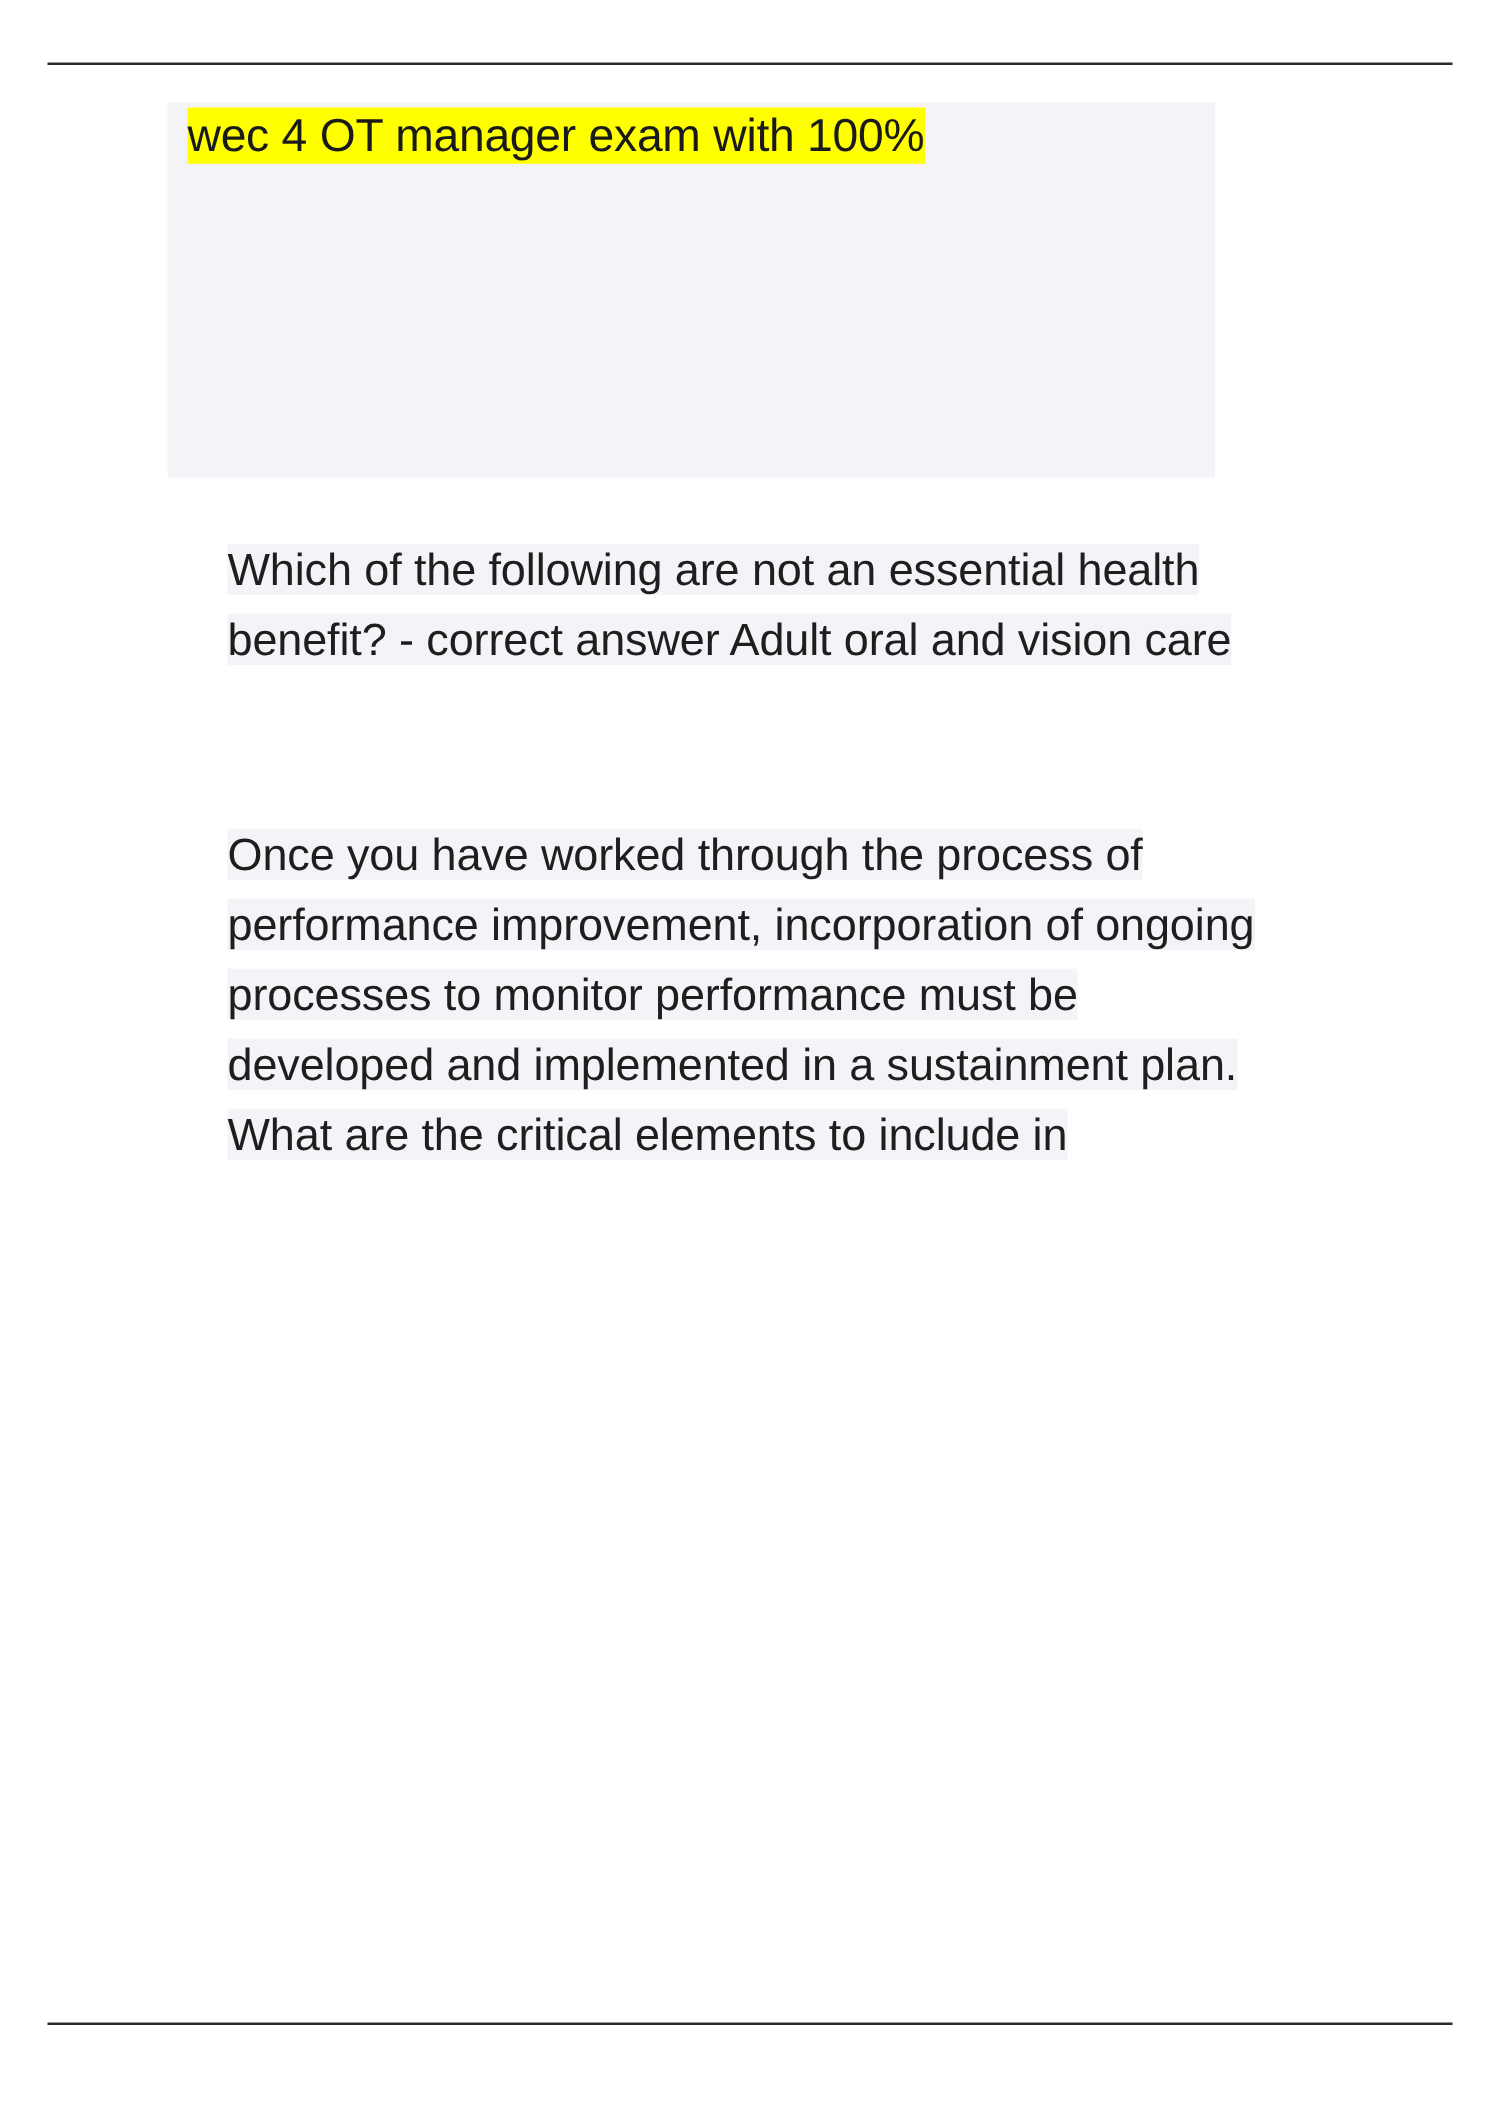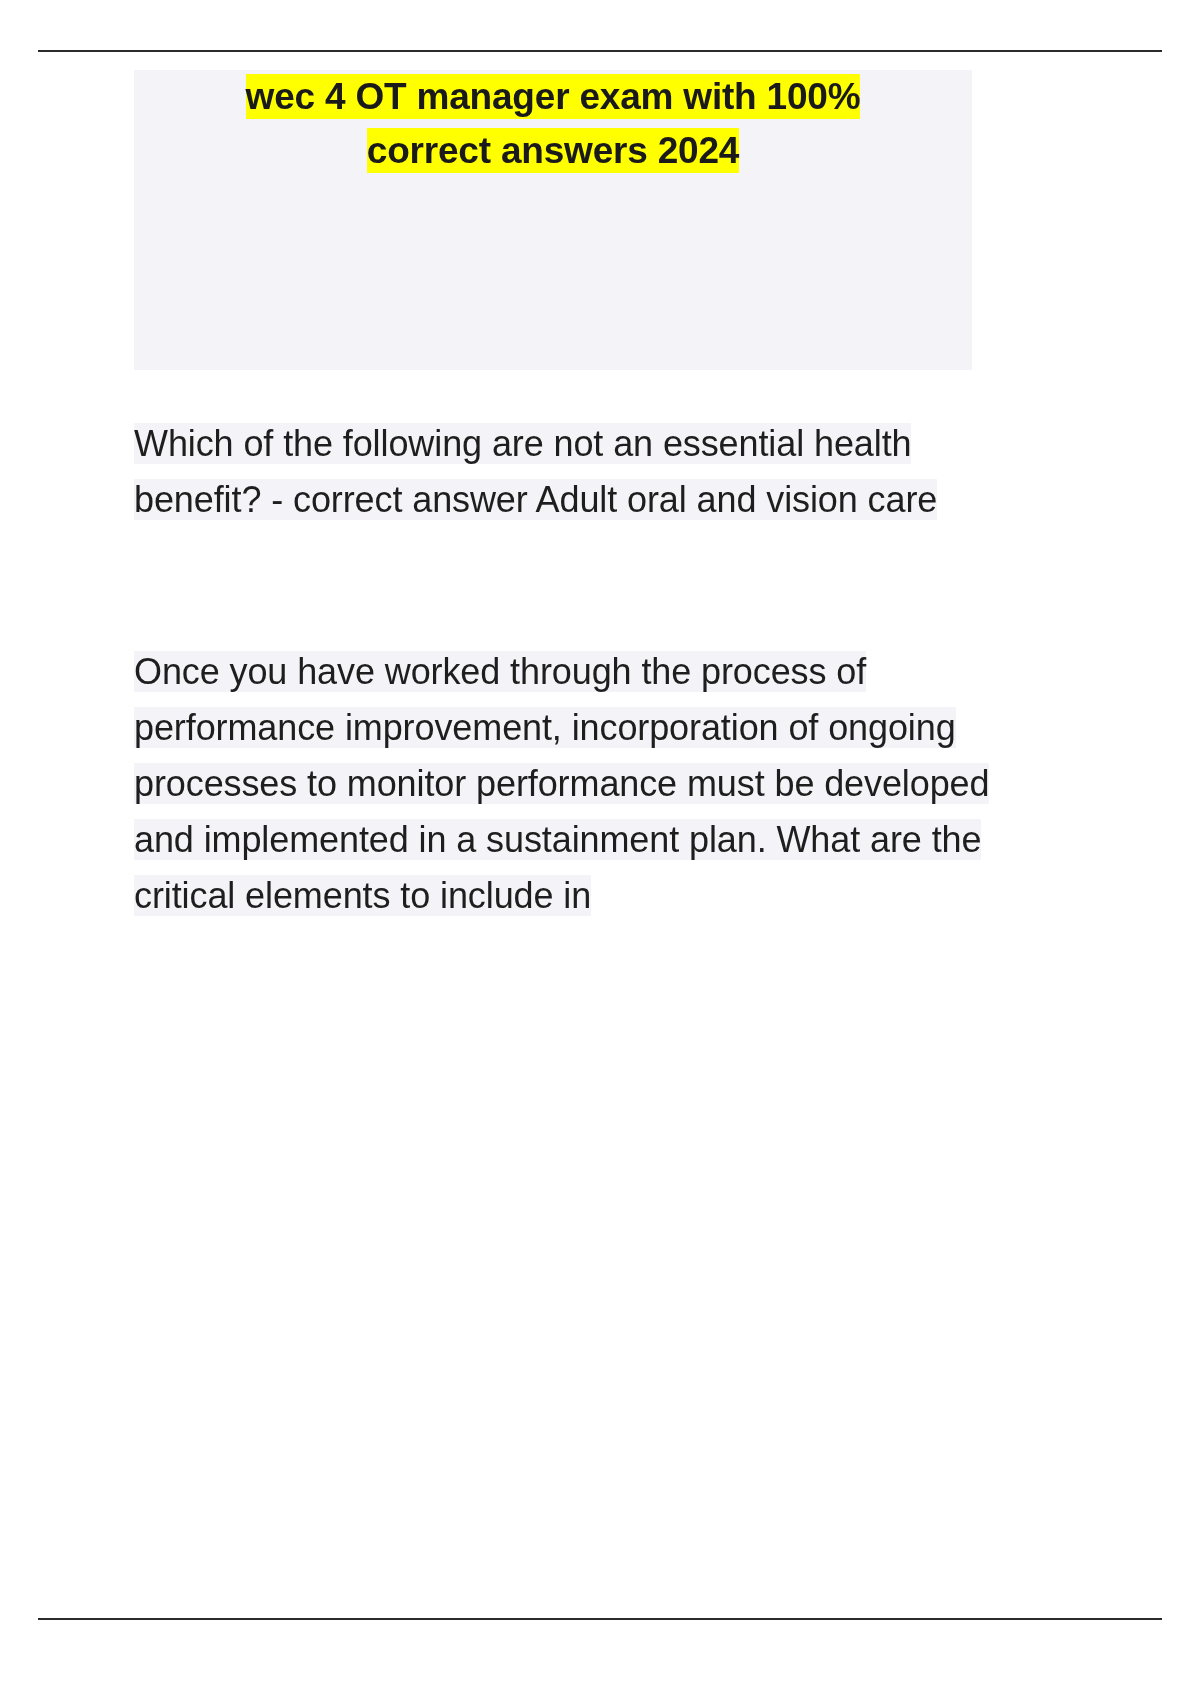--- a/index.html
+++ b/index.html
@@ -36,25 +36,24 @@
   .content {
     position: absolute;
     left: 134px;
     top: 66px;
     width: 900px;
   }
 
   .doc-title {
     font-size: 37px;
     line-height: 54px;
-    font-weight: 700;
+    font-weight: 400;
     letter-spacing: -0.2px;
     color: #1a1a1a;
-    margin: 4px;
-    text-align: center;
+    margin: 16px;
   }
   .doc-title .hl {
     background: #ffff00;
     box-decoration-break: clone;
     -webkit-box-decoration-break: clone;
     padding: 2px 0 2px 0;
   }
 
   .title-block {
     background: #f4f4f8;
@@ -67,37 +66,38 @@
   .qa-block {
     font-size: 36px;
     line-height: 56px;
     color: #1e1e1e;
     margin: 0;
     letter-spacing: -0.1px;
   }
   .qa-block span.shade {
     background: #f4f4f8;
     box-decoration-break: clone;
+    margin-left: 48px;
     -webkit-box-decoration-break: clone;
   }
 
   .gap-lg { height: 58px; }
   .gap-md { height: 46px; }
 </style>
 </head>
 <body>
 
 <div class="page">
 
   <div class="rule rule-top"></div>
 
   <div class="content">
 
     <div class="title-block">
-      <h1 class="doc-title"><span class="hl">wec 4 OT manager exam with 100%</span><br><span class="hl">correct answers 2024</span></h1>
+      <h1 class="doc-title"><span class="hl">wec 4 OT manager exam with 100%</span><br></h1>
     </div>
 
     <div class="gap-md"></div>
 
     <p class="qa-block"><span class="shade">Which of the following are not an essential health benefit? - correct answer Adult oral and vision care</span></p>
 
     <div class="gap-lg"></div>
 
 
     <div class="gap-lg"></div>

